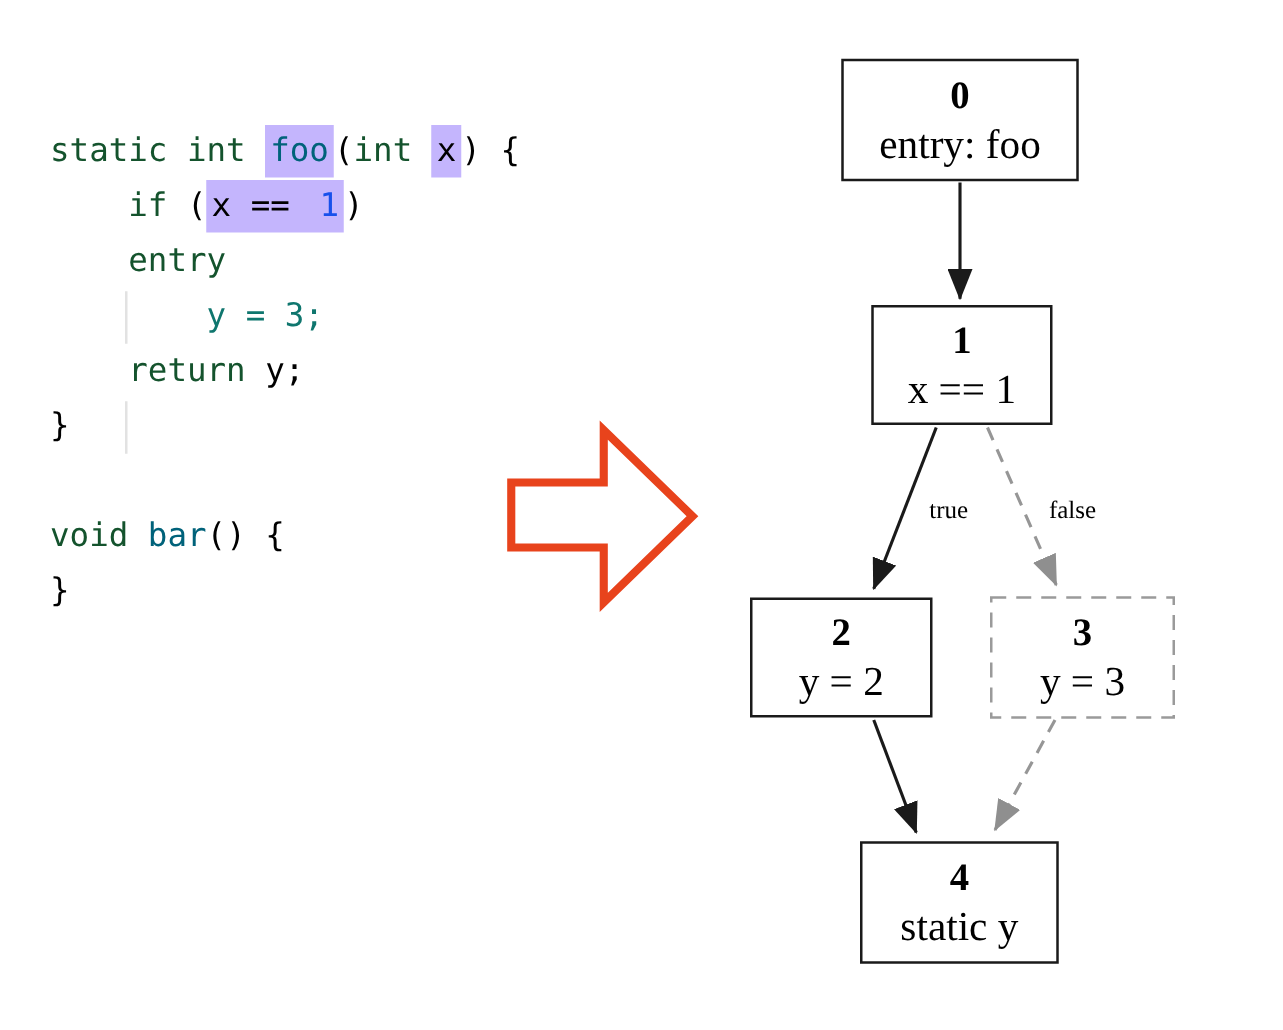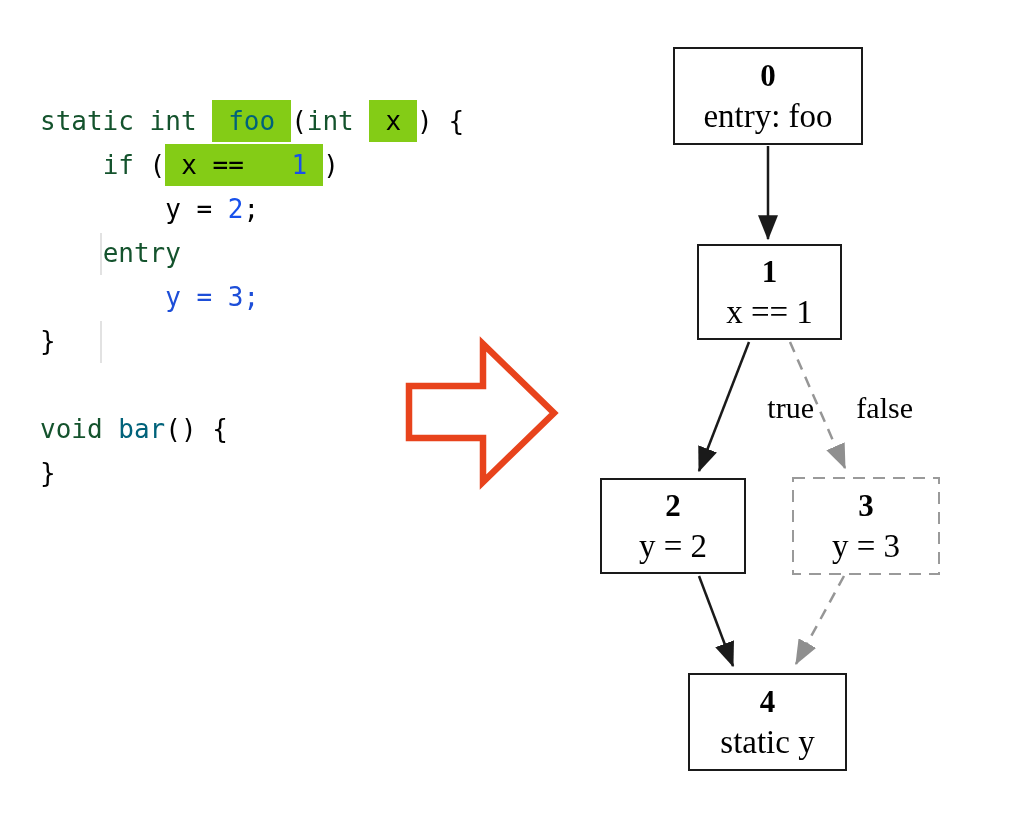--- a/index.html
+++ b/index.html
@@ -19,22 +19,22 @@
     top: 99px;
     font-family: "DejaVu Sans Mono", "Liberation Mono", monospace;
     font-size: 26px;
     color: #000000;
   }
   .code-line { height: 44px; line-height: 44px; white-space: pre; }
   .tok.pl   { color: #000000; }
   .tok.kw   { color: #14532d; }
   .tok.fn   { color: #00627A; }
   .tok.num  { color: #1750EB; }
-  .tok.gray { color: #1d4ed8; }
-  .tok.hl   { background: #84cc16; padding: 6px 16px; }
+  .tok.gray { color: #0f766e; }
+  .tok.hl   { background: #c4b5fd; padding: 6px 4px; }
   .tok.hint {
     background: #F3F3F3;
     color: #9E9E9E;
     border-radius: 8px;
     padding: 3px 9px 4px;
     font-size: 22px;
     margin: 0 8px 0 10px;
   }
   .indent-guide {
     position: absolute;
@@ -59,39 +59,39 @@
     color: #000000;
     background: transparent;
     text-align: center;
   }
   .gnode.dashed { border: none; } 
   .gnode-id    { font-weight: bold; font-size: 31px; line-height: 41px; }
   .gnode-label { font-size: 33px; line-height: 41px; }
   .edge-label {
     position: absolute;
     font-family: "Liberation Serif", "DejaVu Serif", serif;
-    font-size: 30px;
+    font-size: 20px;
     color: #000000;
     width: 110px;
-    text-align: right;
+    text-align: center;
     line-height: 38px;
   }
 </style>
 </head>
 <body>
 
 <div class="stage">
 
   <div class="code-panel">
     <div>
         <div class="code-line"><span class="tok kw">static int </span><span class="tok fn hl">foo</span><span class="tok pl">(</span><span class="tok kw">int</span><span class="tok pl"> </span><span class="tok pl hl">x</span><span class="tok pl">) {</span></div>
         <div class="code-line"><span class="tok pl">    </span><span class="tok kw">if</span><span class="tok pl"> (</span><span class="tok pl hl">x == </span><span class="tok num hl">1</span><span class="tok pl">)</span></div>
-        <div class="code-line"><span class="tok pl">        </span><span class="tok pl">y = </span><span class="tok num">2</span><span class="tok pl">;</span></div>
         <div class="code-line"><span class="tok pl">    </span><span class="tok kw">entry</span></div>
         <div class="code-line"><span class="tok gray">        y = 3;</span></div>
+        <div class="code-line"><span class="tok pl">    </span><span class="tok kw">return</span><span class="tok pl"> y;</span></div>
         <div class="code-line"><span class="tok pl">}</span></div>
         <div class="code-line"></div>
         <div class="code-line"><span class="tok kw">void</span><span class="tok pl"> </span><span class="tok fn">bar</span><span class="tok pl">() {</span></div>
         <div class="code-line"><span class="tok pl">}</span></div>
       </div>
   </div>
   <div class="indent-guide" style="left:100px; top:233px; height:42px;"></div>
   <div class="indent-guide" style="left:100px; top:321px; height:42px;"></div>
 
   <svg class="big-arrow" width="170" height="158" viewBox="400 335 170 158">

